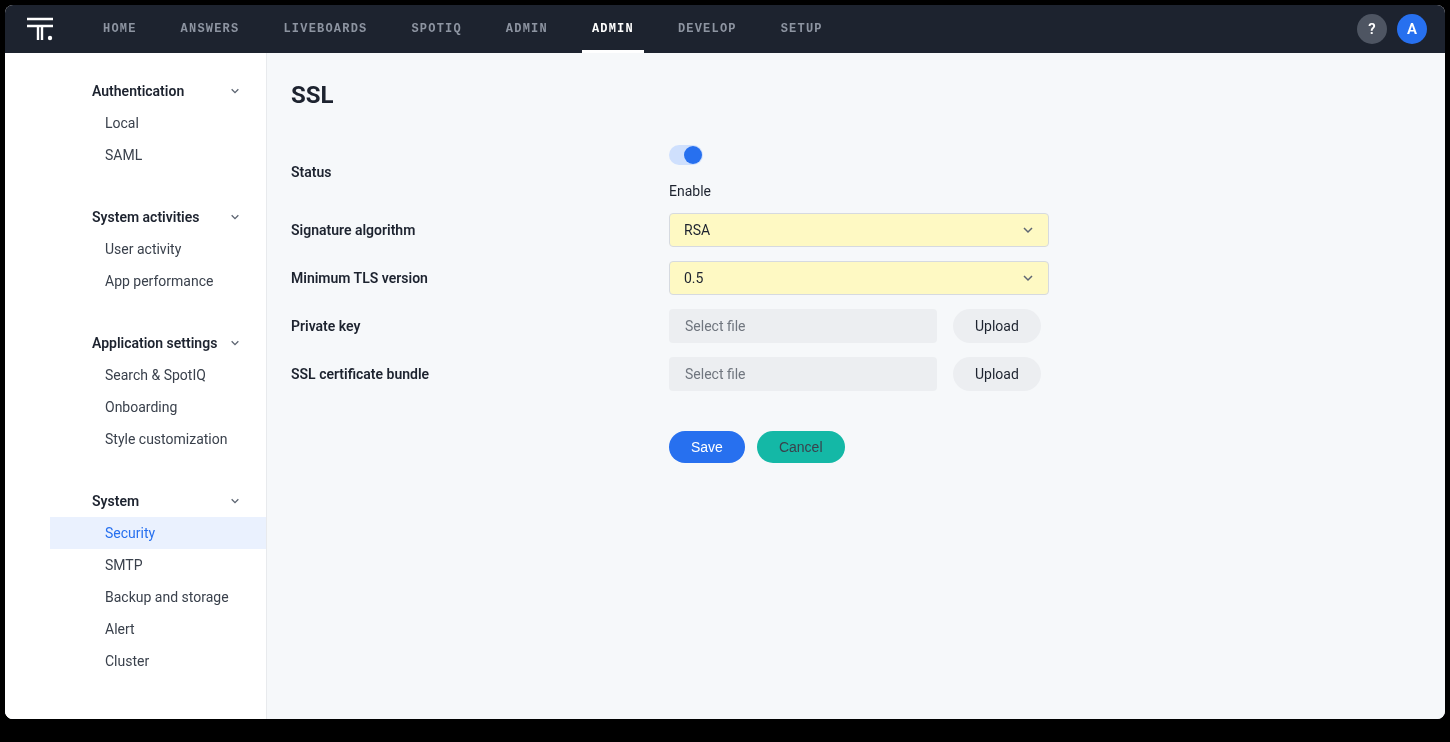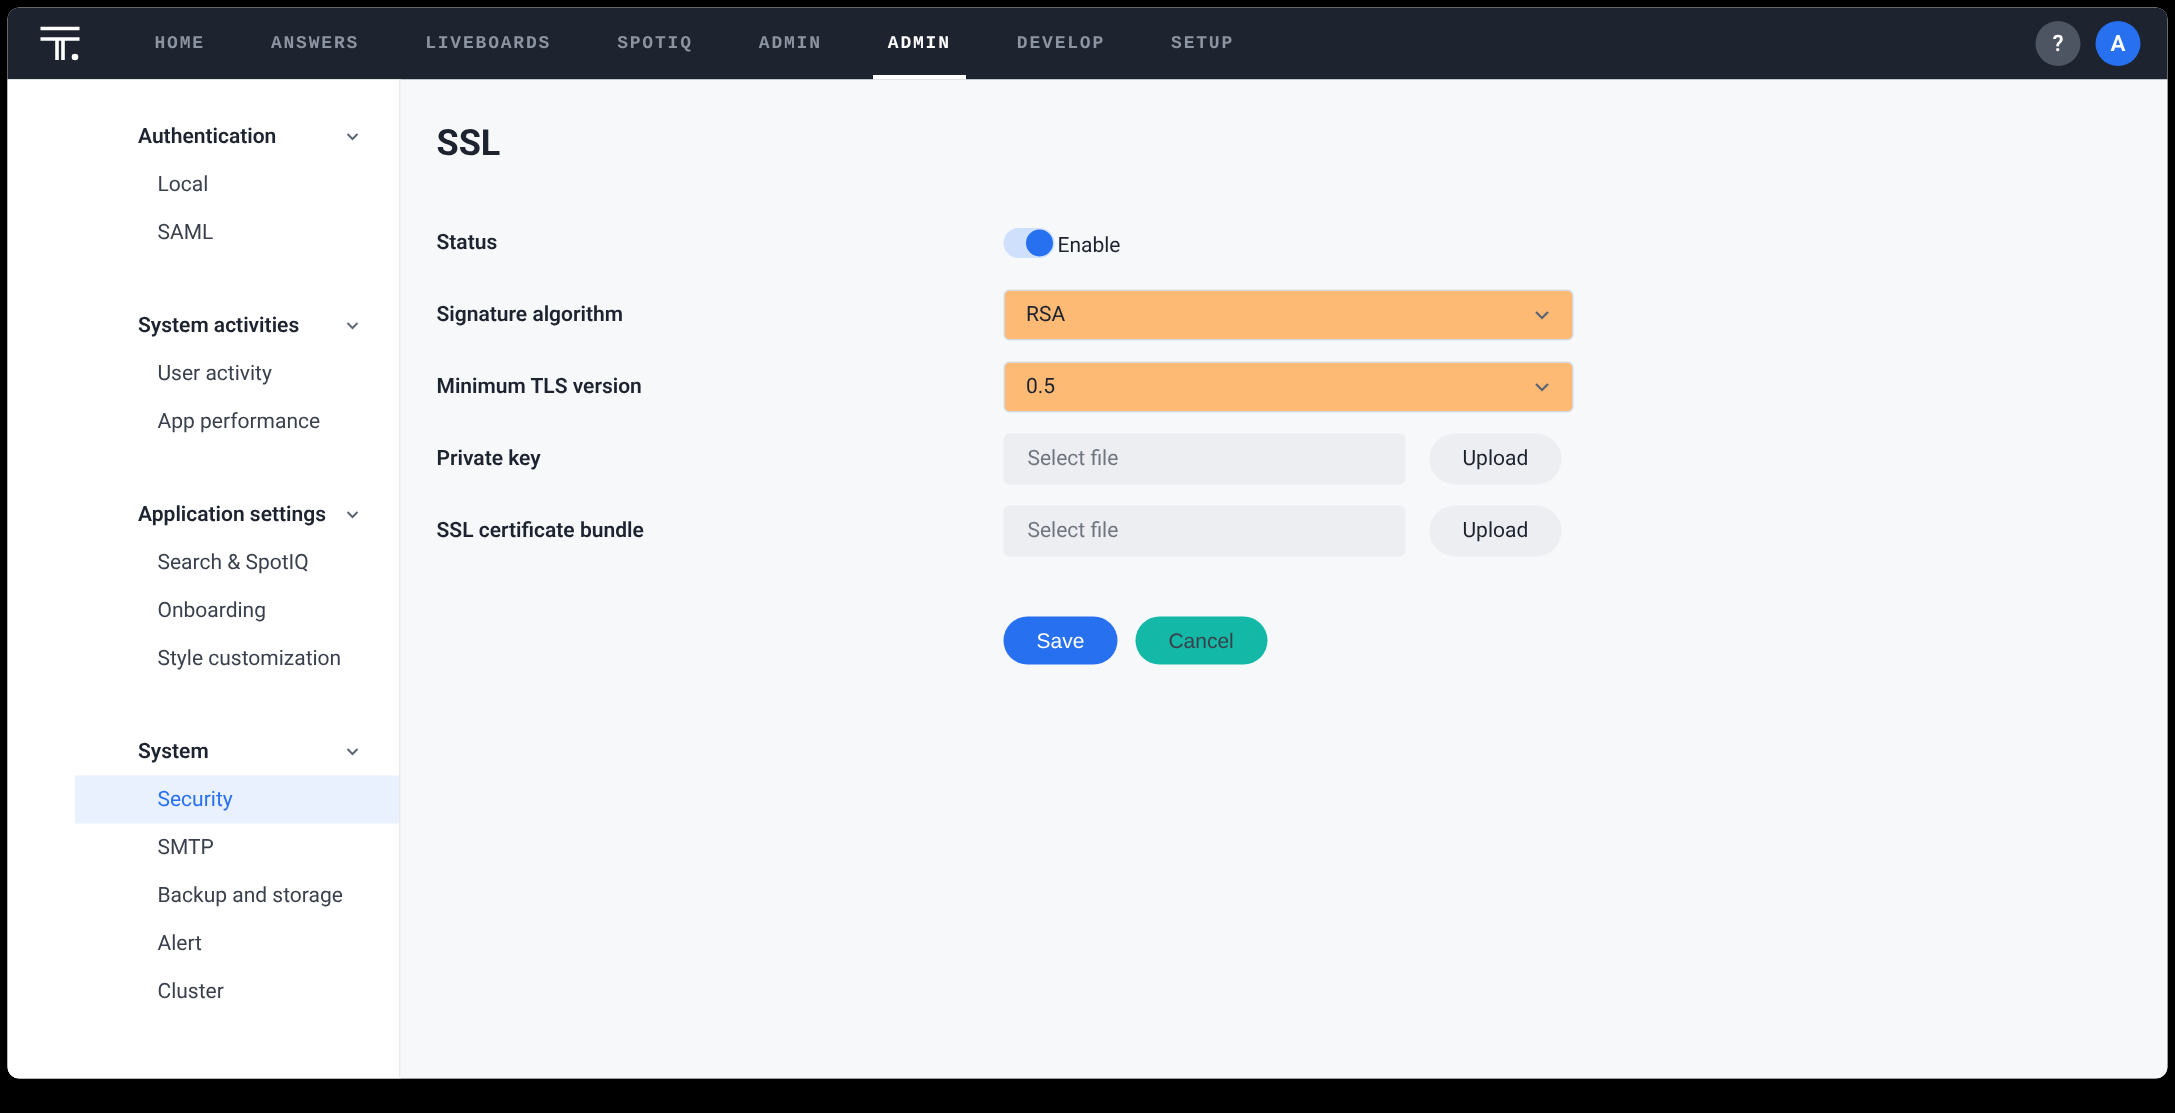--- a/index.html
+++ b/index.html
@@ -154,24 +154,25 @@
     font-size: 14px;
     font-weight: 600;
     color: #1d232f;
   }
   .form-control { flex: 0 0 380px; }
   .form-extra { margin-left: 16px; }
 
   
   .toggle-wrap {
     display: flex;
-    align-items: flex-end;
-    gap: 2px;
-    font-size: 14px;
-    color: #1d232f;
+    align-items: flex-start;
+    gap: 18px;
+    font-size: 14px;
+    color: #1d232f;
+    flex-direction: column;
   }
   .toggle {
     width: 34px; height: 20px;
     border-radius: 999px;
     background: #cfe0fd;
     position: relative;
     cursor: pointer;
   }
   .toggle-knob {
     position: absolute;
@@ -179,21 +180,21 @@
     width: 18px; height: 18px;
     border-radius: 50%;
     background: #2770ef;
   }
 
   
   .select {
     height: 34px;
     border: 1px solid #d6dae0;
     border-radius: 4px;
-    background: #fdba74;
+    background: #fef9c3;
     display: flex;
     align-items: center;
     justify-content: space-between;
     padding: 0 14px;
     font-size: 14px;
     color: #1d232f;
     cursor: pointer;
     width: 380px;
   }
   .select .chev { width: 12px; height: 12px; color: #5e6673; }

